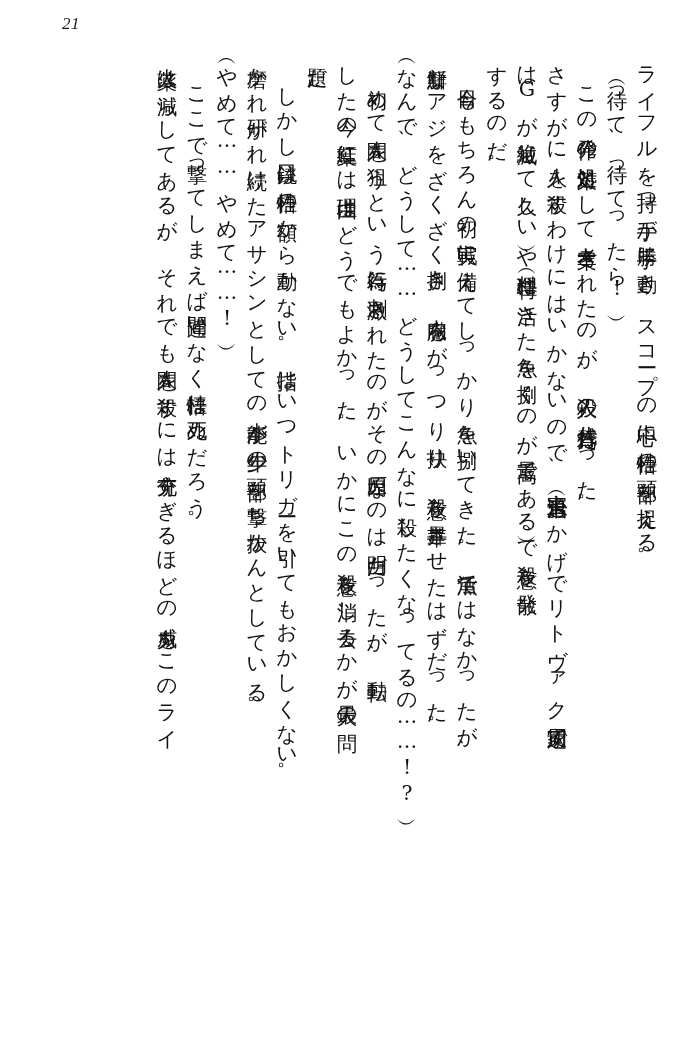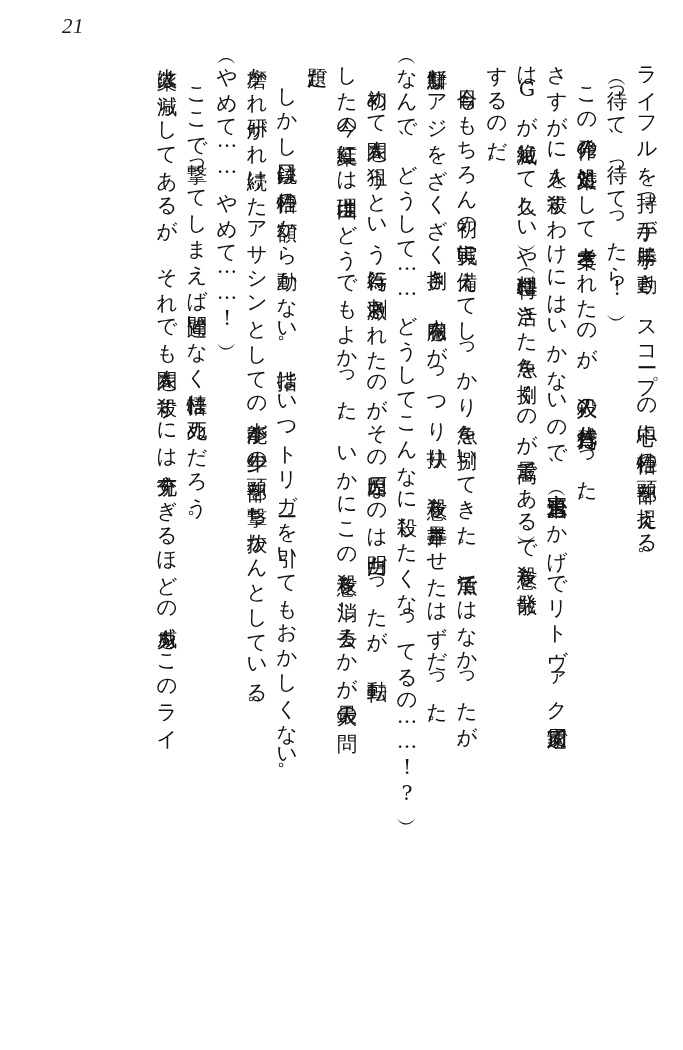--- a/index.html
+++ b/index.html
@@ -18,21 +18,21 @@
     position: relative;
     width: 683px;
     height: 1050px;
     background: #ffffff;
     box-sizing: border-box;
   }
   .page-number {
     position: absolute;
     top: 14px;
     left: 62px;
-    font-size: 21px;
+    font-size: 17px;
     font-family: "Liberation Serif", "DejaVu Serif", serif;
     font-style: italic;
     color: #1a1a1a;
     letter-spacing: 0.5px;
   }
   .text-block {
     position: absolute;
     top: 52px;
     left: 26px;
     right: 26px;

